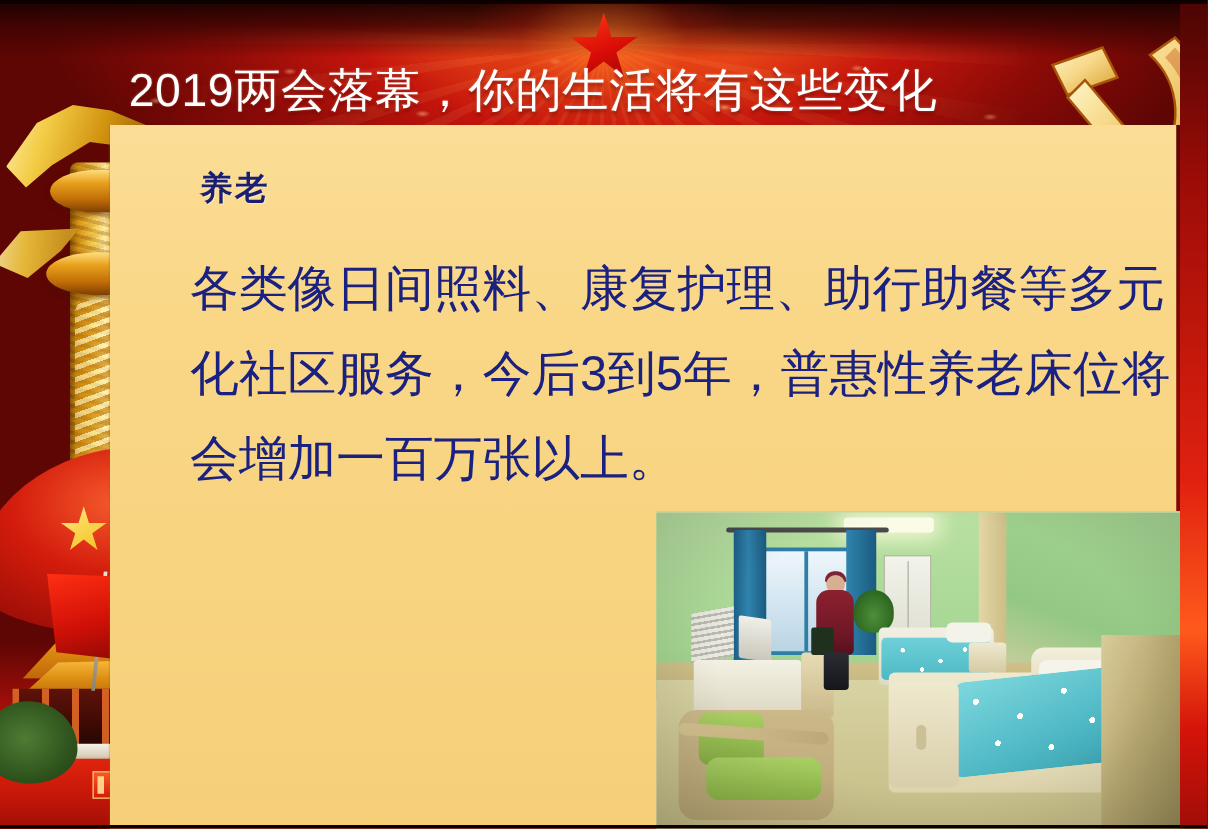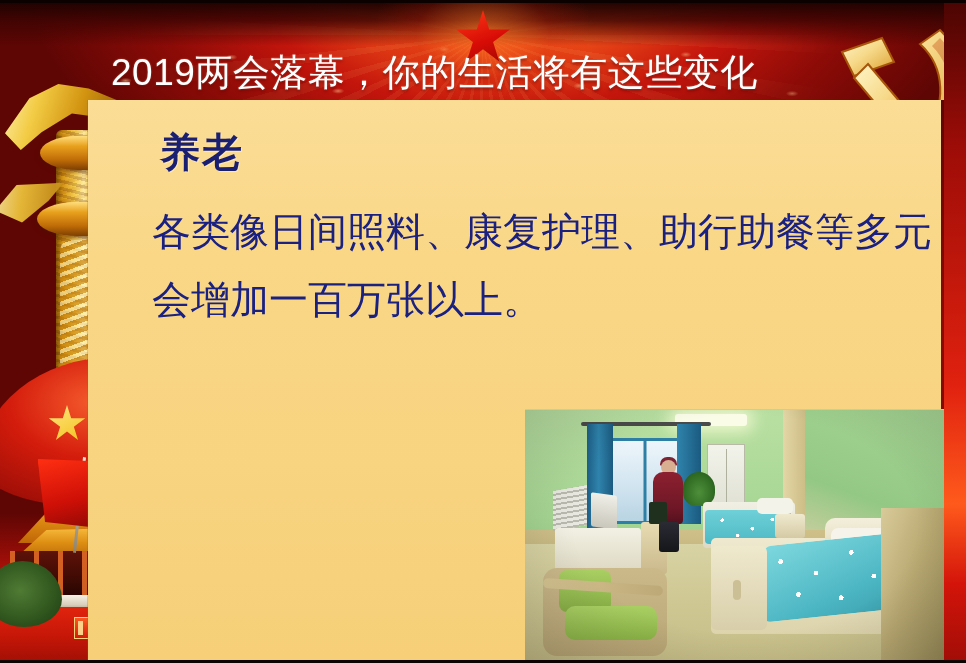--- a/index.html
+++ b/index.html
@@ -291,33 +291,33 @@
   .title {
     position: absolute;
     left: 103px; top: 51px;
     font-size: 37px;
     line-height: 44px;
     color: #ffffff;
     letter-spacing: .5px;
     white-space: nowrap;
     text-shadow: 0 2px 3px rgba(90,0,0,.55), 0 0 2px rgba(255,180,140,.5);
     font-weight: 400;
-    margin-left: 8px;
   }
 
   
   .heading {
     position: absolute;
     left: 160px; top: 126px;
-    font-size: 40px;
+    font-size: 26px;
     line-height: 52px;
     color: #1b1f72;
     font-weight: 700;
     letter-spacing: 2px;
     text-shadow: 1px 1px 0 rgba(255,255,255,.35);
+    font-family: Liberation Mono, monospace;
   }
 
   
   .body-text {
     position: absolute;
     left: 152px; top: 198px;
     width: 776px;
   }
   .body-line {
     font-size: 39px;
@@ -599,20 +599,21 @@
 
   <div class="panel"></div>
   <div class="panel-edge"></div>
 
   <div class="title">2019两会落幕，你的生活将有这些变化</div>
 
   <div class="heading">养老</div>
 
   <div class="body-text">
     <div class="body-line">各类像日间照料、康复护理、助行助餐等多元</div>
+    <div class="body-line">化社区服务，今后3到5年，普惠性养老床位将</div>
     <div class="body-line">会增加一百万张以上。</div>
   </div>
 
   <div class="photo">
     <div class="ph ph-wall-back"></div>
     <div class="ph ph-wall-right"></div>
     <div class="ph ph-wainscot"></div>
     <div class="ph ph-floor"></div>
     <div class="ph ph-ceiling-light"></div>
     <div class="ph ph-curtain-rod"></div>

